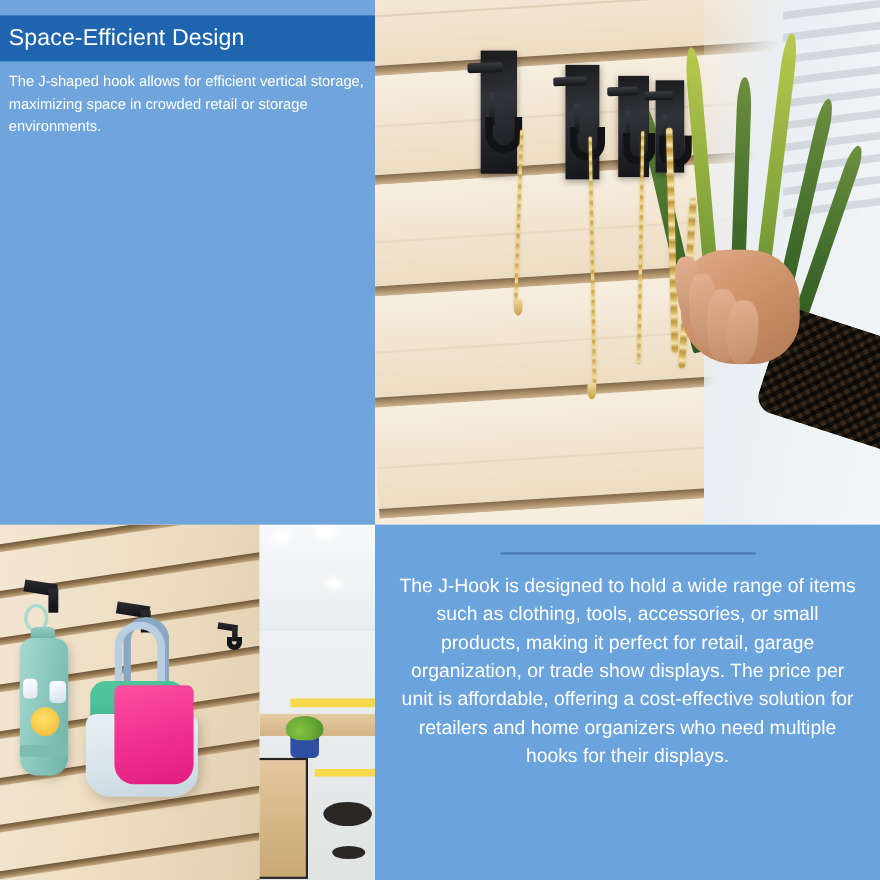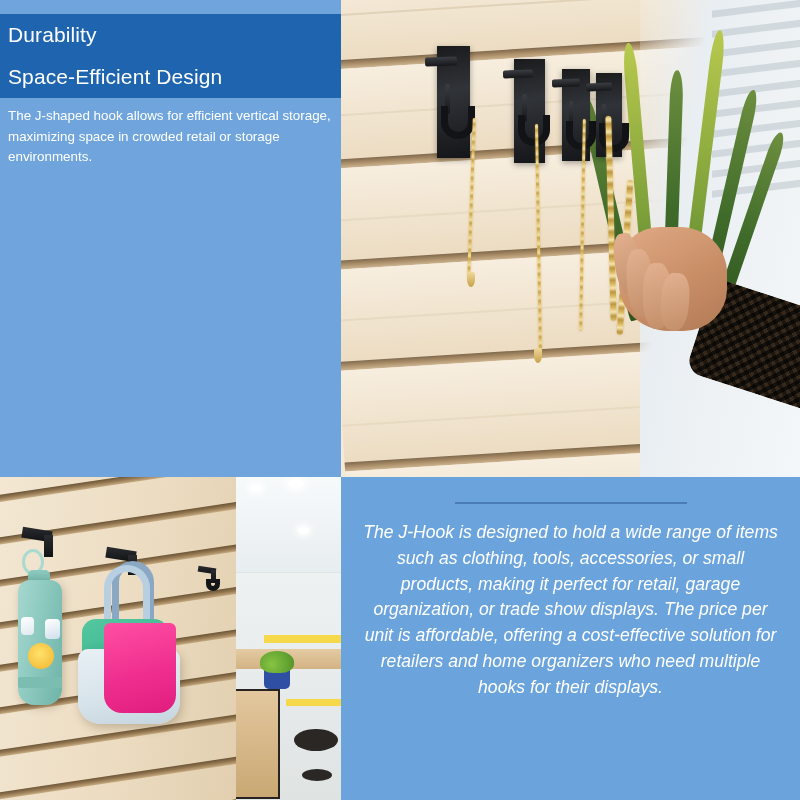--- a/index.html
+++ b/index.html
@@ -257,31 +257,30 @@
     letter-spacing:1.5px;
     line-height:1;
     margin-top:17px;
   }
   .v-body {
     color:#ffffff;
     font-size:17.6px;
     line-height:25.8px;
     margin-top:16px;
   }
-  .v-body p { margin:0;font-style:italic; }
+  .v-body p { margin:0; }
 </style>
 </head>
 <body>
 
 <div class="page">
 
   <section class="features">
 
     <div class="feature">
-      <div class="feature-head">Durability</div>
     </div>
 
     <div class="feature">
     </div>
 
     <div class="feature">
     </div>
 
     <div class="feature">
       <div class="feature-head">Space-Efficient Design</div>

